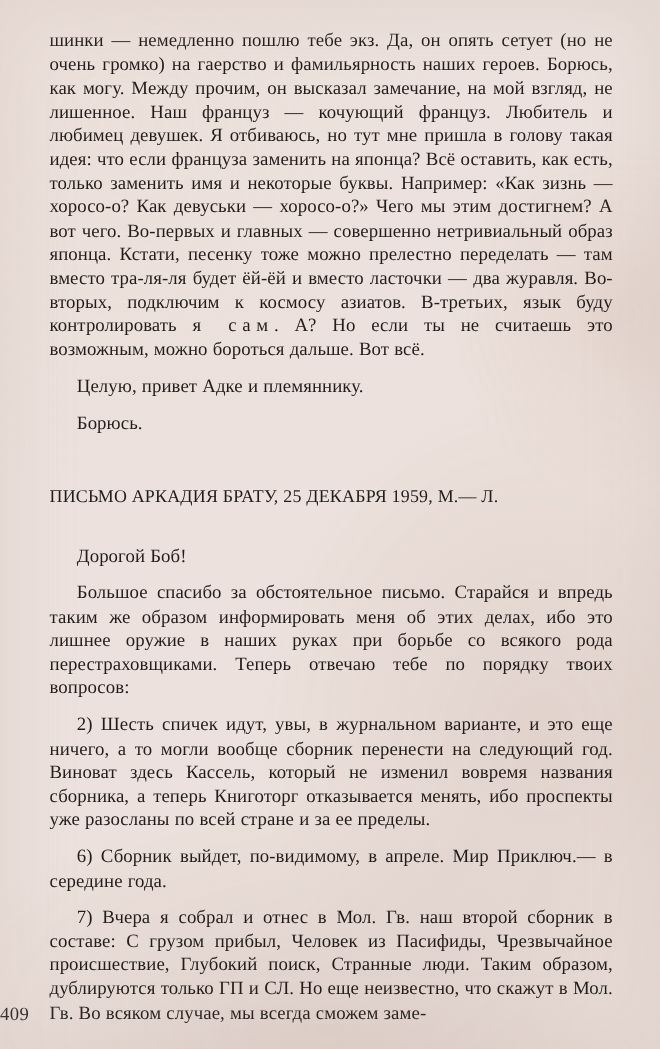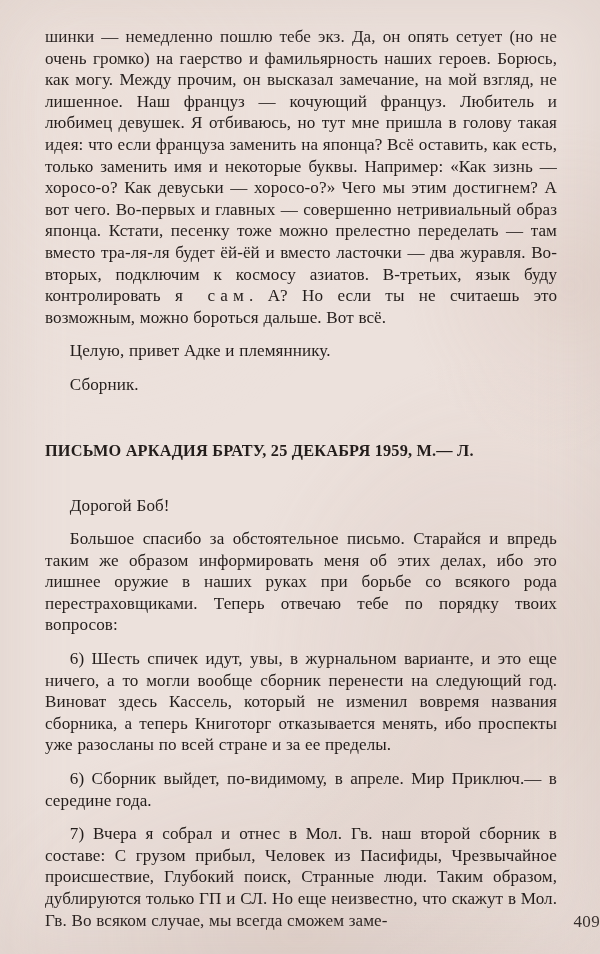--- a/index.html
+++ b/index.html
@@ -72,64 +72,64 @@
   }
 
   .sp-loose {
     letter-spacing: 0.30em;
   }
 
   h2.letter-heading {
     margin: 0;
     font-size: 16.3px;
     line-height: 22px;
-    font-weight: bold;
+    font-weight: normal;
     letter-spacing: 0.012em;
     text-align: left;
     white-space: nowrap;
   }
 
   .gap-after-signature { height: 44px; }
   .gap-after-heading   { height: 21px; }
 
   .folio {
     position: absolute;
     left: 0;
     top: 912px;
     width: 600px;
-    text-align: right;
+    text-align: left;
     font-size: 17px;
     line-height: 20px;
     letter-spacing: 0.02em;
   }
 </style>
 </head>
 <body style="background: rgb(236, 225, 220); color: rgb(35, 29, 27);">
 
 <div class="page">
 
   <div class="textblock">
 
     <p class="para noindent"><span>шинки — немедленно пошлю тебе экз. Да, он опять сетует (но не очень громко) на гаерство и фамильярность наших героев. Борюсь, как могу. Между прочим, он высказал замечание, на мой взгляд, не лишенное. Наш француз — кочующий француз. Любитель и любимец девушек. Я отбиваюсь, но тут мне пришла в голову такая идея: что если француза заменить на японца? Всё оставить, как есть, только заменить имя и некоторые буквы. Например: «Как зизнь — хоросо-о? Как девуськи — хоросо-о?» Чего мы этим достигнем? А вот чего. Во-первых и главных — совершенно нетривиальный образ японца. Кстати, песенку тоже можно прелестно переделать — там вместо тра-ля-ля будет ёй-ёй и вместо ласточки — два журавля. Во-вторых, подключим к космосу азиатов. В-третьих, язык буду контролировать </span><span class="sp-loose">я сам</span><span>. А? Но если ты не считаешь это возможным, можно бороться дальше. Вот всё.</span></p>
 
     <p class="para indent">Целую, привет Адке и племяннику.</p>
 
-    <p class="para indent">Сборник.</p>
+    <p class="para indent">Борюсь.</p>
 
     <div class="gap-after-signature"></div>
 
     <h2 class="letter-heading">ПИСЬМО АРКАДИЯ БРАТУ, 25 ДЕКАБРЯ 1959, М.— Л.</h2>
 
     <div class="gap-after-heading"></div>
 
     <p class="para indent">Дорогой Боб!</p>
 
     <p class="para indent">Большое спасибо за обстоятельное письмо. Старайся и впредь таким же образом информировать меня об этих делах, ибо это лишнее оружие в наших руках при борьбе со всякого рода перестраховщиками. Теперь отвечаю тебе по порядку твоих вопросов:</p>
 
-    <p class="para indent">6) Шесть спичек идут, увы, в журнальном варианте, и это еще ничего, а то могли вообще сборник перенести на следующий год. Виноват здесь Кассель, который не изменил вовремя названия сборника, а теперь Книготорг отказывается менять, ибо проспекты уже разосланы по всей стране и за ее пределы.</p>
+    <p class="para indent">2) Шесть спичек идут, увы, в журнальном варианте, и это еще ничего, а то могли вообще сборник перенести на следующий год. Виноват здесь Кассель, который не изменил вовремя названия сборника, а теперь Книготорг отказывается менять, ибо проспекты уже разосланы по всей стране и за ее пределы.</p>
 
 
     <p class="para indent">6) Сборник выйдет, по-видимому, в апреле. Мир Приключ.— в середине года.</p>
 
     <p class="para indent">7) Вчера я собрал и отнес в Мол. Гв. наш второй сборник в составе: С грузом прибыл, Человек из Пасифиды, Чрезвычайное происшествие, Глубокий поиск, Странные люди. Таким образом, дублируются только ГП и СЛ. Но еще неизвестно, что скажут в Мол. Гв. Во всяком случае, мы всегда сможем заме-</p>
 
   </div>
 
   <div class="folio">409</div>
 

